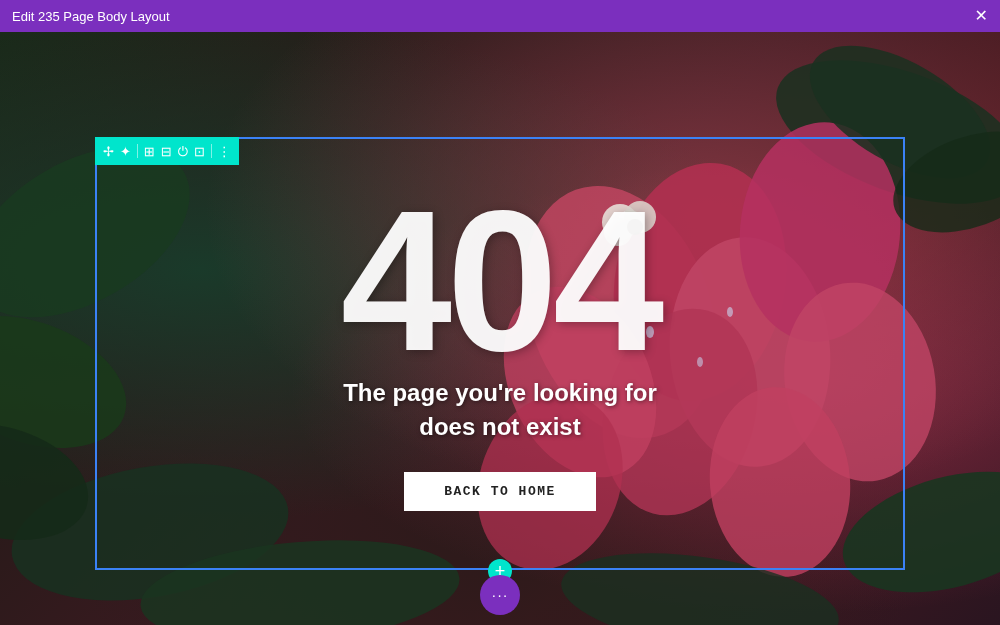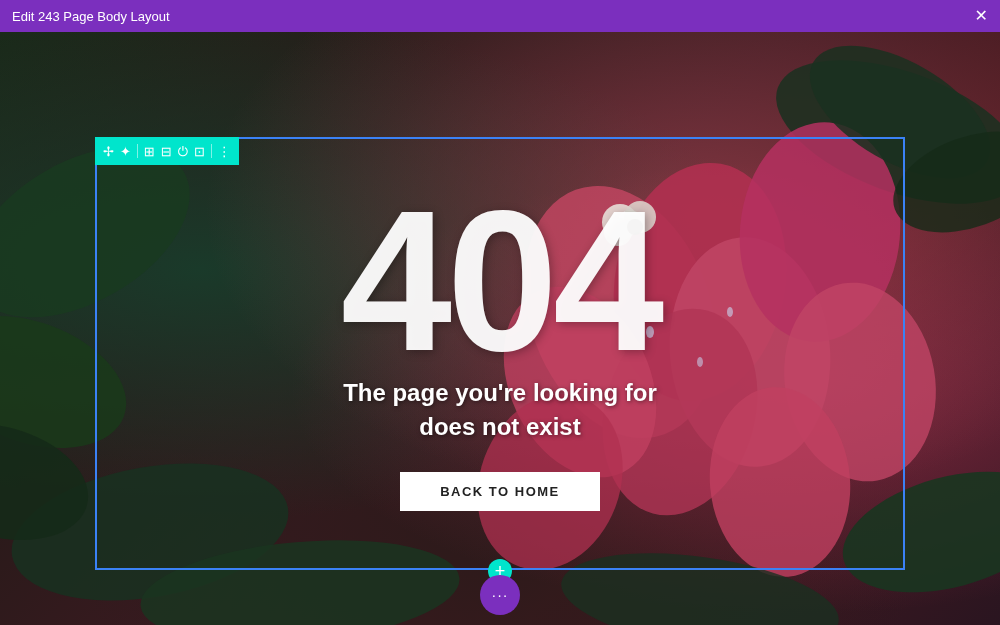--- a/index.html
+++ b/index.html
@@ -131,20 +131,21 @@
     .back-btn {
       background: #fff;
       color: #222;
       border: none;
       padding: 12px 40px;
       font-size: 13px;
       font-weight: 700;
       letter-spacing: 1.5px;
       text-transform: uppercase;
       cursor: pointer;
+      font-family: Liberation Mono, monospace;
     }
 
     
     .add-btn {
       position: absolute;
       bottom: 42px;
       left: 50%;
       transform: translateX(-50%);
       width: 24px;
       height: 24px;
@@ -178,21 +179,21 @@
       justify-content: center;
       cursor: pointer;
       z-index: 50;
       letter-spacing: 1px;
     }
   </style>
 </head>
 <body>
 
 <div class="title-bar">
-  <span class="title-bar-title">Edit 243 Page Body Layout</span>
+  <span class="title-bar-title">Edit 235 Page Body Layout</span>
   <button class="title-bar-close">✕</button>
 </div>
 
 <div class="canvas-area">
 
   <div class="bg-image">
     <svg class="bg-svg" viewBox="0 0 1000 593" xmlns="http://www.w3.org/2000/svg">
 
       <ellipse cx="80" cy="200" rx="120" ry="70" fill="#1a3a20" opacity="0.9" transform="rotate(-30 80 200)"></ellipse>
       <ellipse cx="30" cy="350" rx="100" ry="60" fill="#1a3a1a" opacity="0.85" transform="rotate(20 30 350)"></ellipse>

